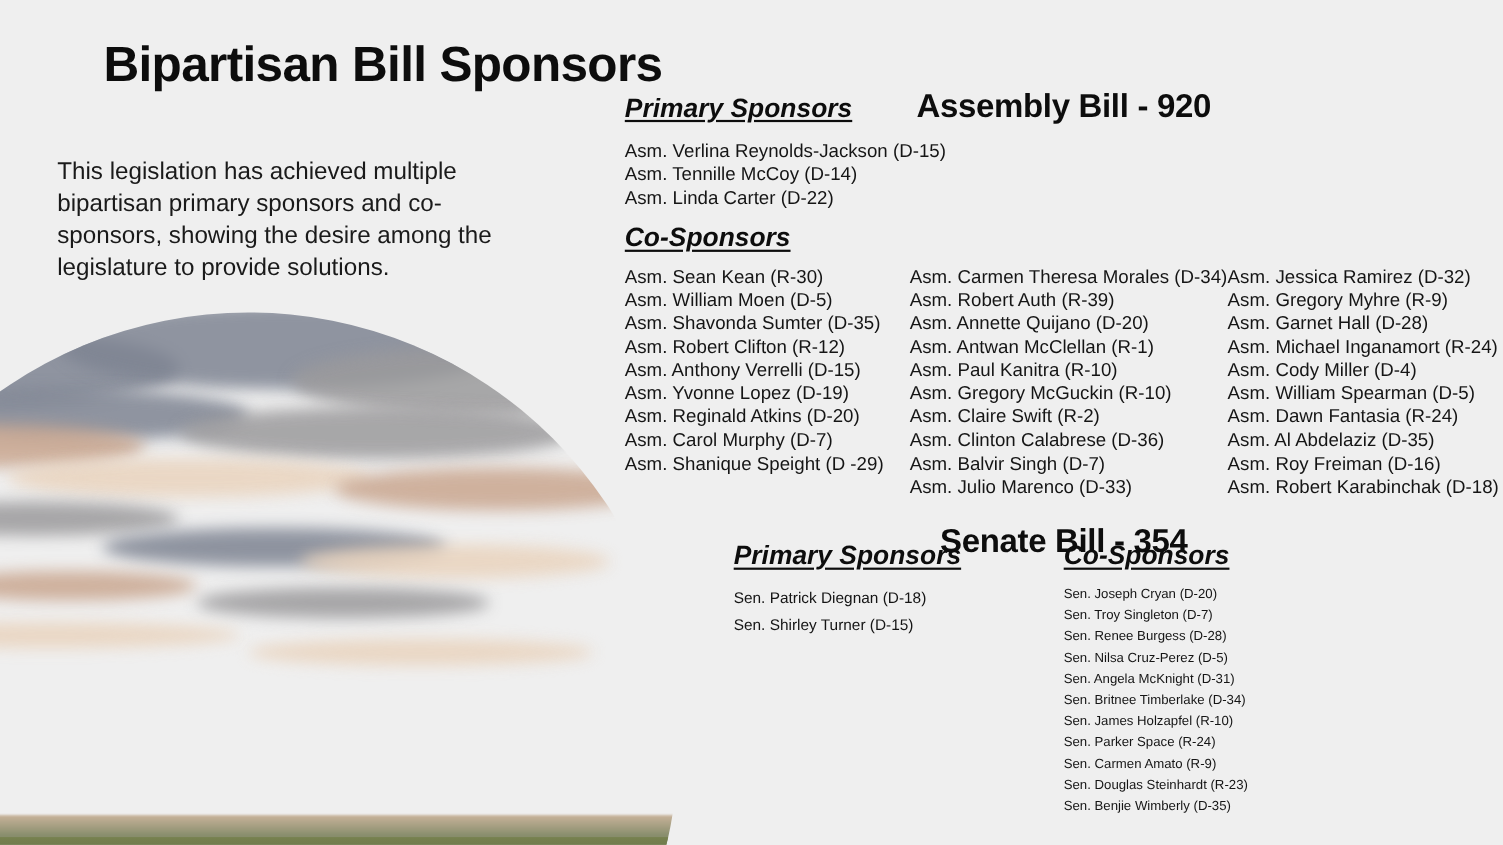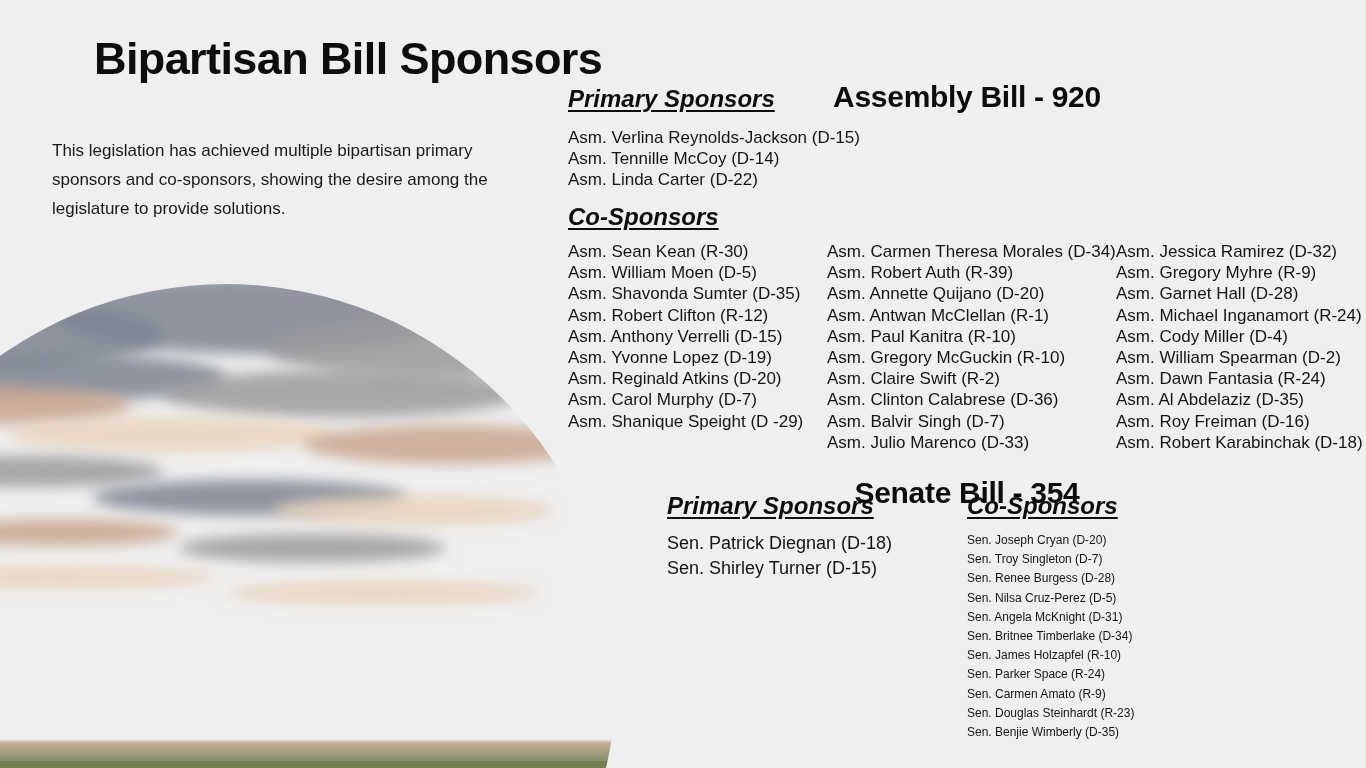--- a/index.html
+++ b/index.html
@@ -34,21 +34,21 @@
     line-height: 1.1;
     color: #0d0d0d;
     white-space: nowrap;
     margin-left: 42px;
   }
   #intro-paragraph {
     position: absolute;
     left: 52px;
     top: 119px;
     width: 440px;
-    font-size: 17px;
+    font-size: 22px;
     line-height: 29px;
     color: #1a1a1a;
   }
 
   
   #capitol-photo {
     position: absolute;
     left: -165px;
     top: 284px;
     width: 782px;
@@ -175,21 +175,21 @@
     left: 0;
     top: 492px;
     width: 798px;
     display: flex;
     justify-content: center;
     align-items: flex-start;
   }
   #senate-primary-col { width: 300px; }
   #senate-cosponsor-col { width: 300px; }
   .senate-col-heading { margin-bottom: 11px; }
-  #senate-primary-col .sponsor-list li { line-height: 25px; font-size: 18px; }
+  #senate-primary-col .sponsor-list li { line-height: 25px; font-size: 14px; }
   #senate-cosponsor-col .sponsor-list li { line-height: 19.2px; font-size: 12px; }
 </style>
 </head>
 <body>
 
 <div id="left-panel">
 
   <div id="page-title">Bipartisan Bill Sponsors</div>
 
   <p id="intro-paragraph">This legislation has achieved multiple bipartisan primary sponsors and co-sponsors, showing the desire among the legislature to provide solutions.</p>
@@ -261,21 +261,21 @@
         <li>Asm. Julio Marenco (D-33)</li>
       </ul>
     </div>
     <div class="cosponsor-col" id="asm-col-3">
       <ul class="sponsor-list">
         <li>Asm. Jessica Ramirez (D-32)</li>
         <li>Asm. Gregory Myhre (R-9)</li>
         <li>Asm. Garnet Hall (D-28)</li>
         <li>Asm. Michael Inganamort (R-24)</li>
         <li>Asm. Cody Miller (D-4)</li>
-        <li>Asm. William Spearman (D-2)</li>
+        <li>Asm. William Spearman (D-5)</li>
         <li>Asm. Dawn Fantasia (R-24)</li>
         <li>Asm. Al Abdelaziz (D-35)</li>
         <li>Asm. Roy Freiman (D-16)</li>
         <li>Asm. Robert Karabinchak (D-18)</li>
       </ul>
     </div>
   </div>
 
   <div id="senate-bill-title" class="bill-title">Senate Bill - 354</div>
 

